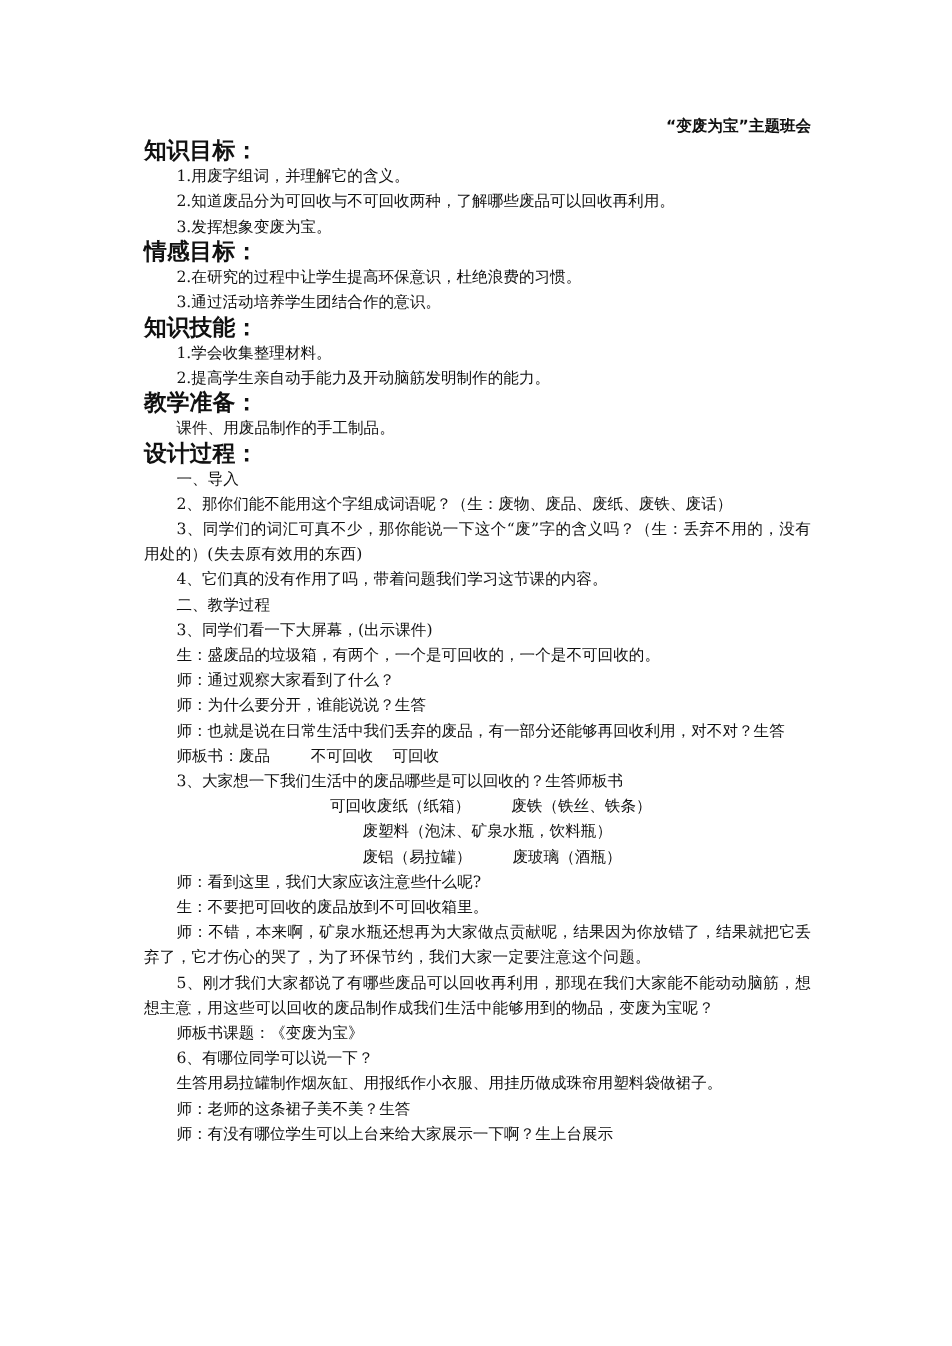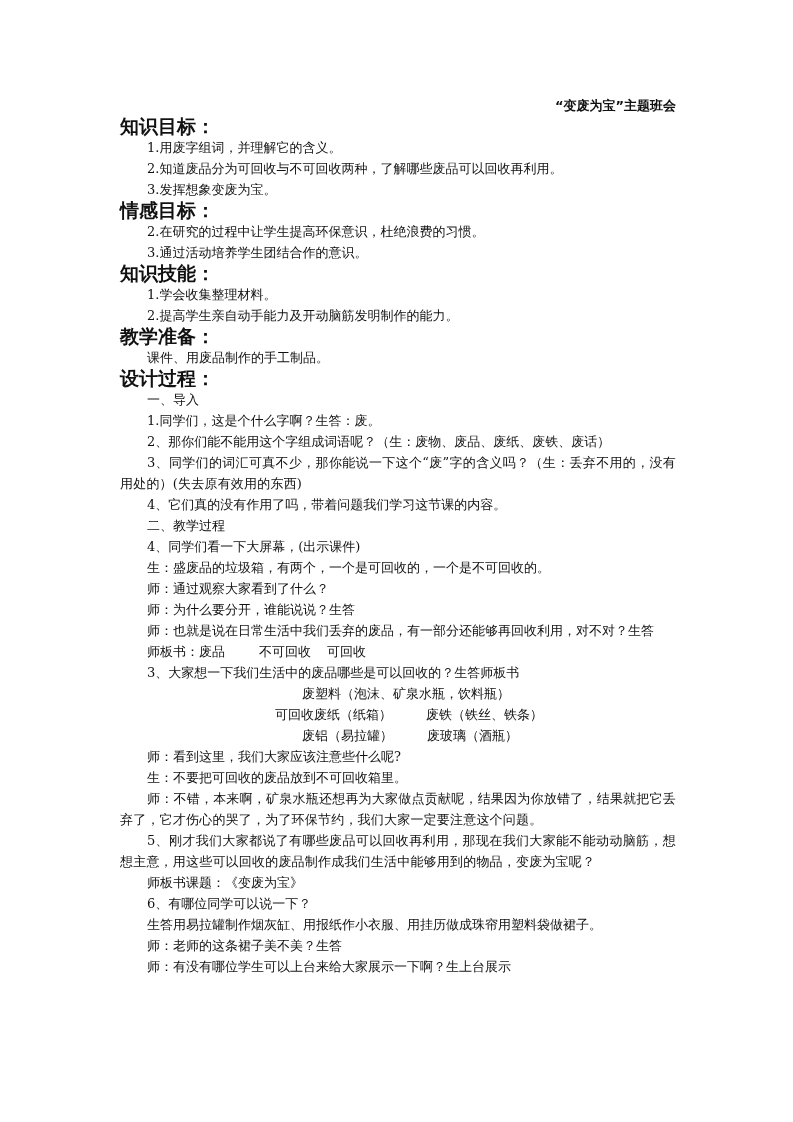--- a/index.html
+++ b/index.html
@@ -35,38 +35,37 @@
 
   <div class="h">知识技能：</div>
   <div class="p ind">1.学会收集整理材料。</div>
   <div class="p ind">2.提高学生亲自动手能力及开动脑筋发明制作的能力。</div>
 
   <div class="h">教学准备：</div>
   <div class="p ind">课件、用废品制作的手工制品。</div>
 
   <div class="h">设计过程：</div>
   <div class="p ind">一、导入</div>
-  <div class="p ind">1.同学们，这是个什么字啊？生答：废。</div>
   <div class="p ind">2、那你们能不能用这个字组成词语呢？（生：废物、废品、废纸、废铁、废话）</div>
   <div class="p wrap">3、同学们的词汇可真不少，那你能说一下这个“废”字的含义吗？（生：丢弃不用的，没有用处的）(失去原有效用的东西)</div>
   <div class="p ind">4、它们真的没有作用了吗，带着问题我们学习这节课的内容。</div>
   <div class="p ind">二、教学过程</div>
-  <div class="p ind">4、同学们看一下大屏幕，(出示课件)</div>
+  <div class="p ind">3、同学们看一下大屏幕，(出示课件)</div>
   <div class="p ind">生：盛废品的垃圾箱，有两个，一个是可回收的，一个是不可回收的。</div>
   <div class="p ind">师：通过观察大家看到了什么？</div>
   <div class="p ind">师：为什么要分开，谁能说说？生答</div>
   <div class="p ind">师：也就是说在日常生活中我们丢弃的废品，有一部分还能够再回收利用，对不对？生答</div>
   <div class="p ind">
     <span>师板书：废品</span><span class="gap"></span><span>不可回收</span><span class="gap2"></span><span>可回收</span>
   </div>
   <div class="p ind">3、大家想一下我们生活中的废品哪些是可以回收的？生答师板书</div>
-  <div class="p center2">废塑料（泡沫、矿泉水瓶，饮料瓶）</div>
   <div class="p center1">
     <span>可回收废纸（纸箱）</span><span class="gap"></span><span>废铁（铁丝、铁条）</span>
   </div>
+  <div class="p center2">废塑料（泡沫、矿泉水瓶，饮料瓶）</div>
   <div class="p center2">
     <span>废铝（易拉罐）</span><span class="gap"></span><span>废玻璃（酒瓶）</span>
   </div>
   <div class="p ind">师：看到这里，我们大家应该注意些什么呢?</div>
   <div class="p ind">生：不要把可回收的废品放到不可回收箱里。</div>
   <div class="p wrap">师：不错，本来啊，矿泉水瓶还想再为大家做点贡献呢，结果因为你放错了，结果就把它丢弃了，它才伤心的哭了，为了环保节约，我们大家一定要注意这个问题。</div>
   <div class="p wrap">5、刚才我们大家都说了有哪些废品可以回收再利用，那现在我们大家能不能动动脑筋，想想主意，用这些可以回收的废品制作成我们生活中能够用到的物品，变废为宝呢？</div>
   <div class="p ind">师板书课题：《变废为宝》</div>
   <div class="p ind">6、有哪位同学可以说一下？</div>
   <div class="p ind">生答用易拉罐制作烟灰缸、用报纸作小衣服、用挂历做成珠帘用塑料袋做裙子。</div>

